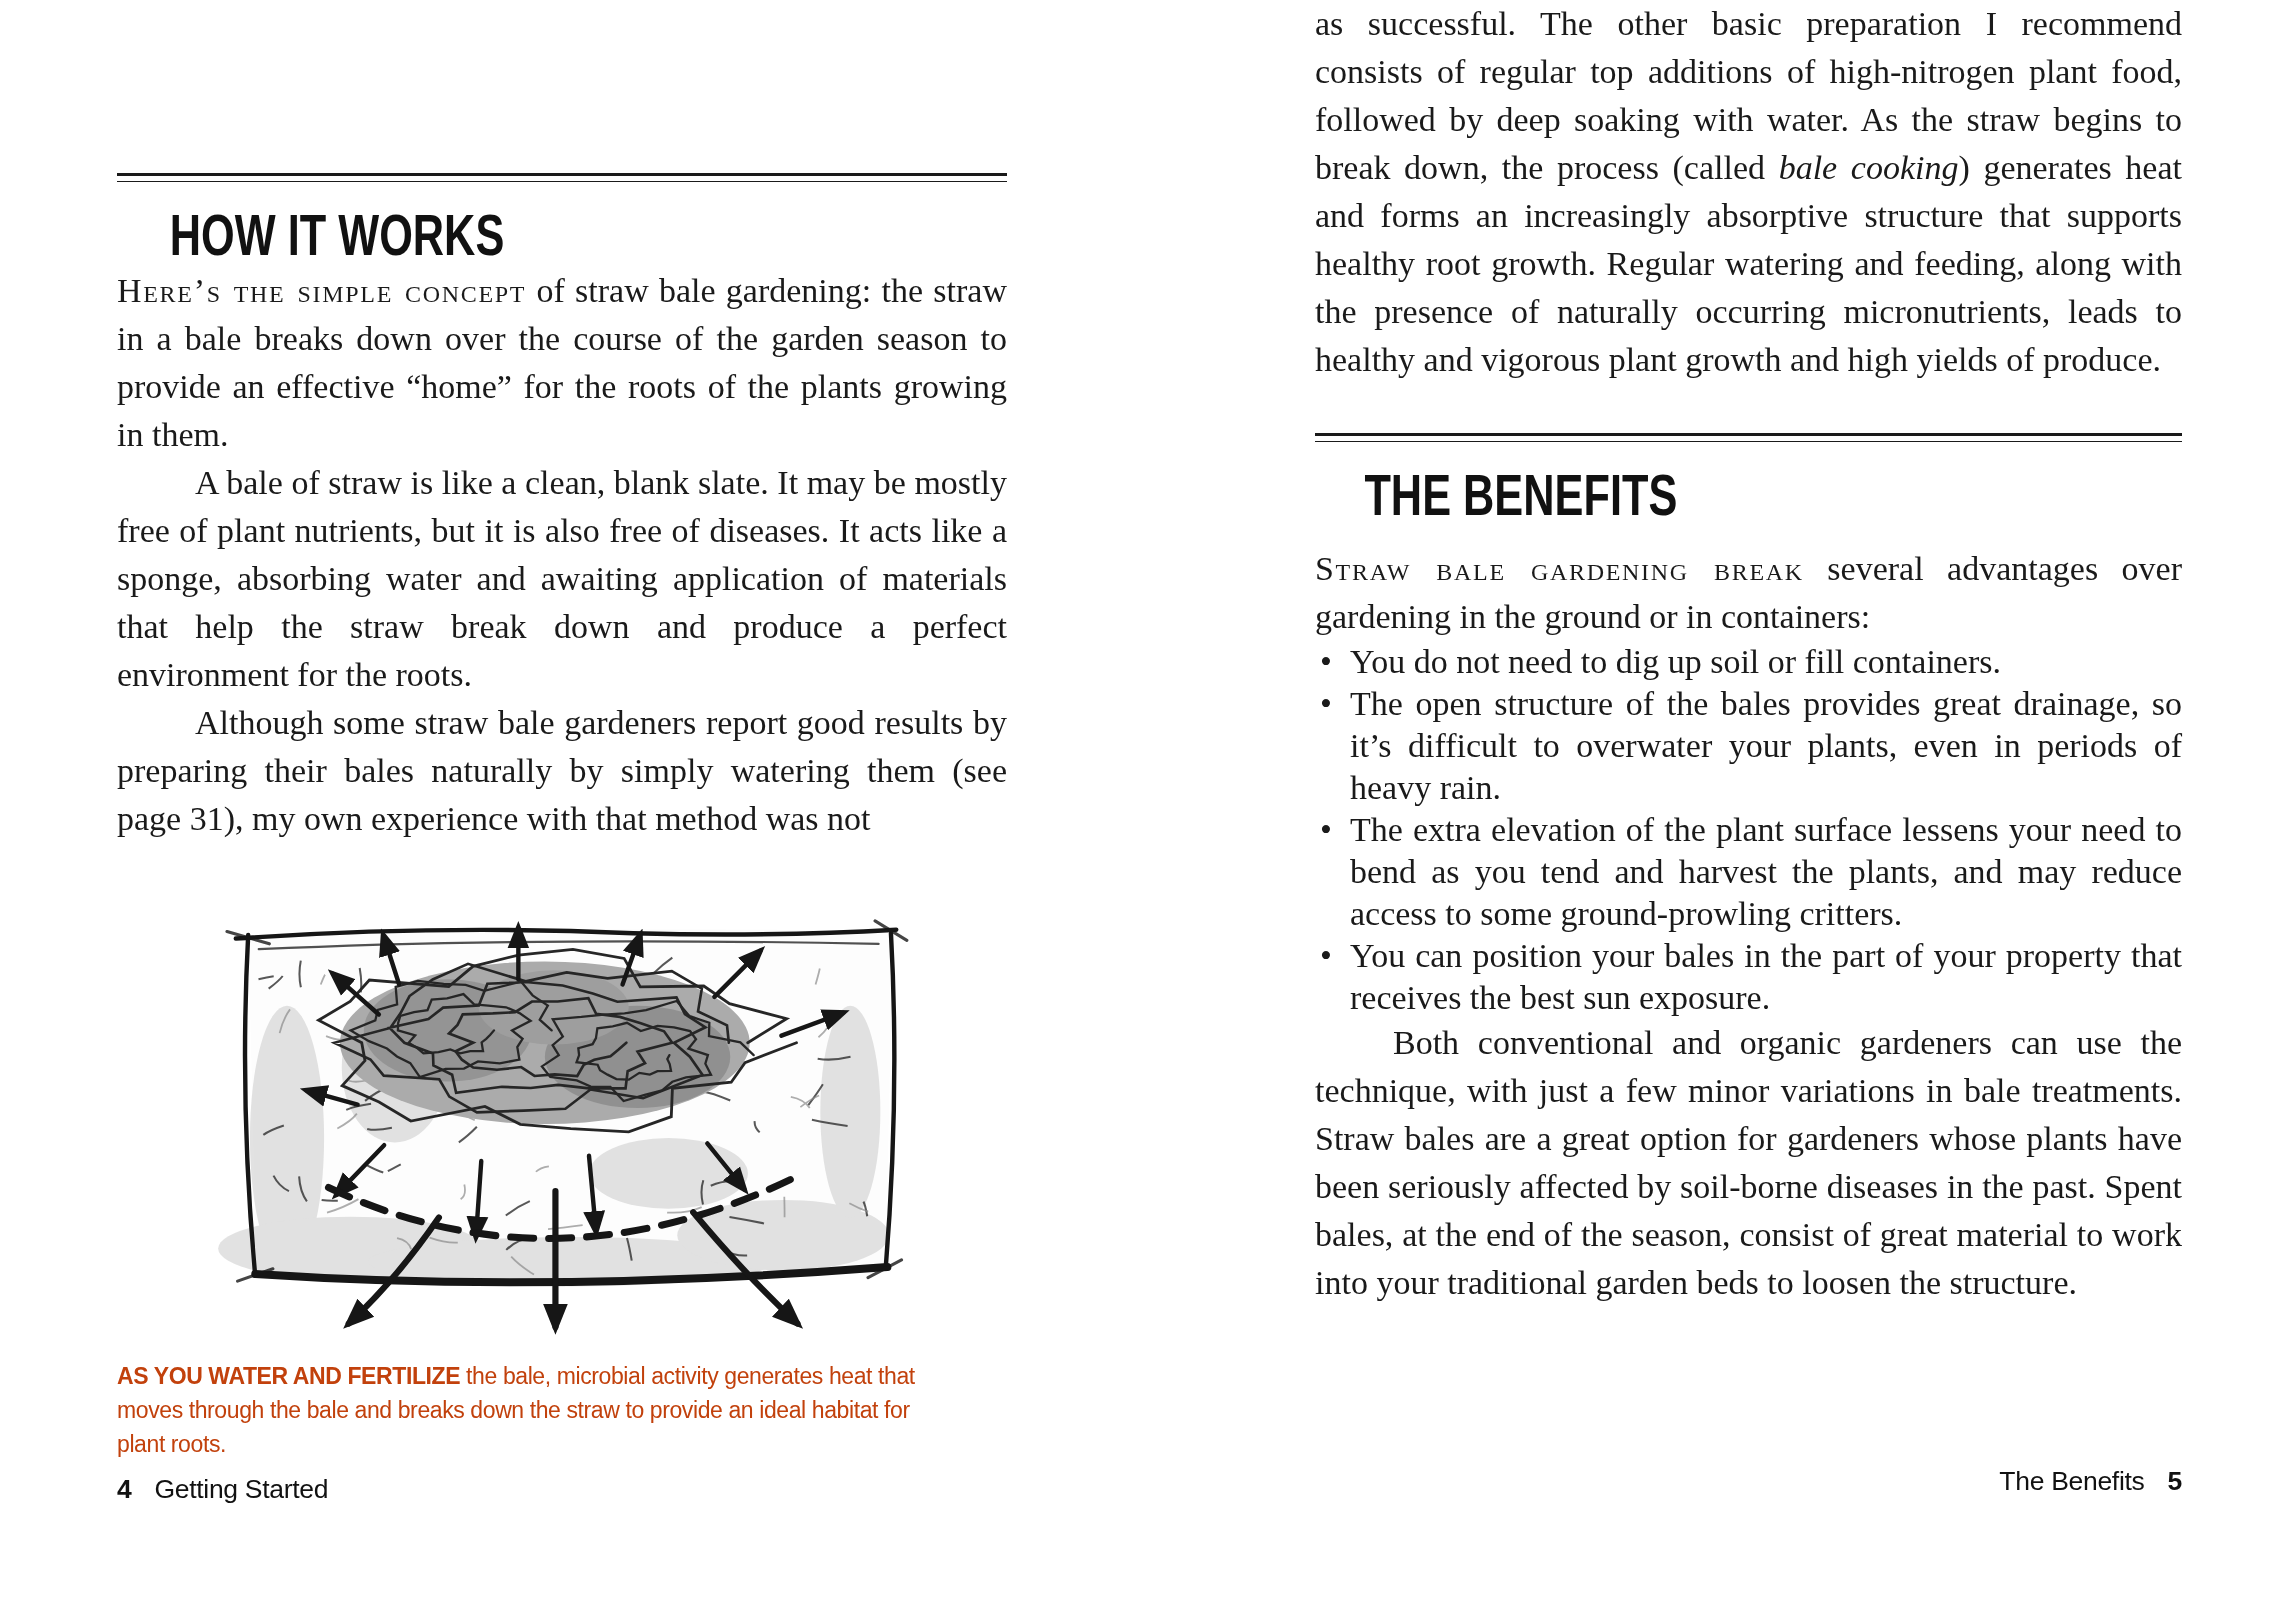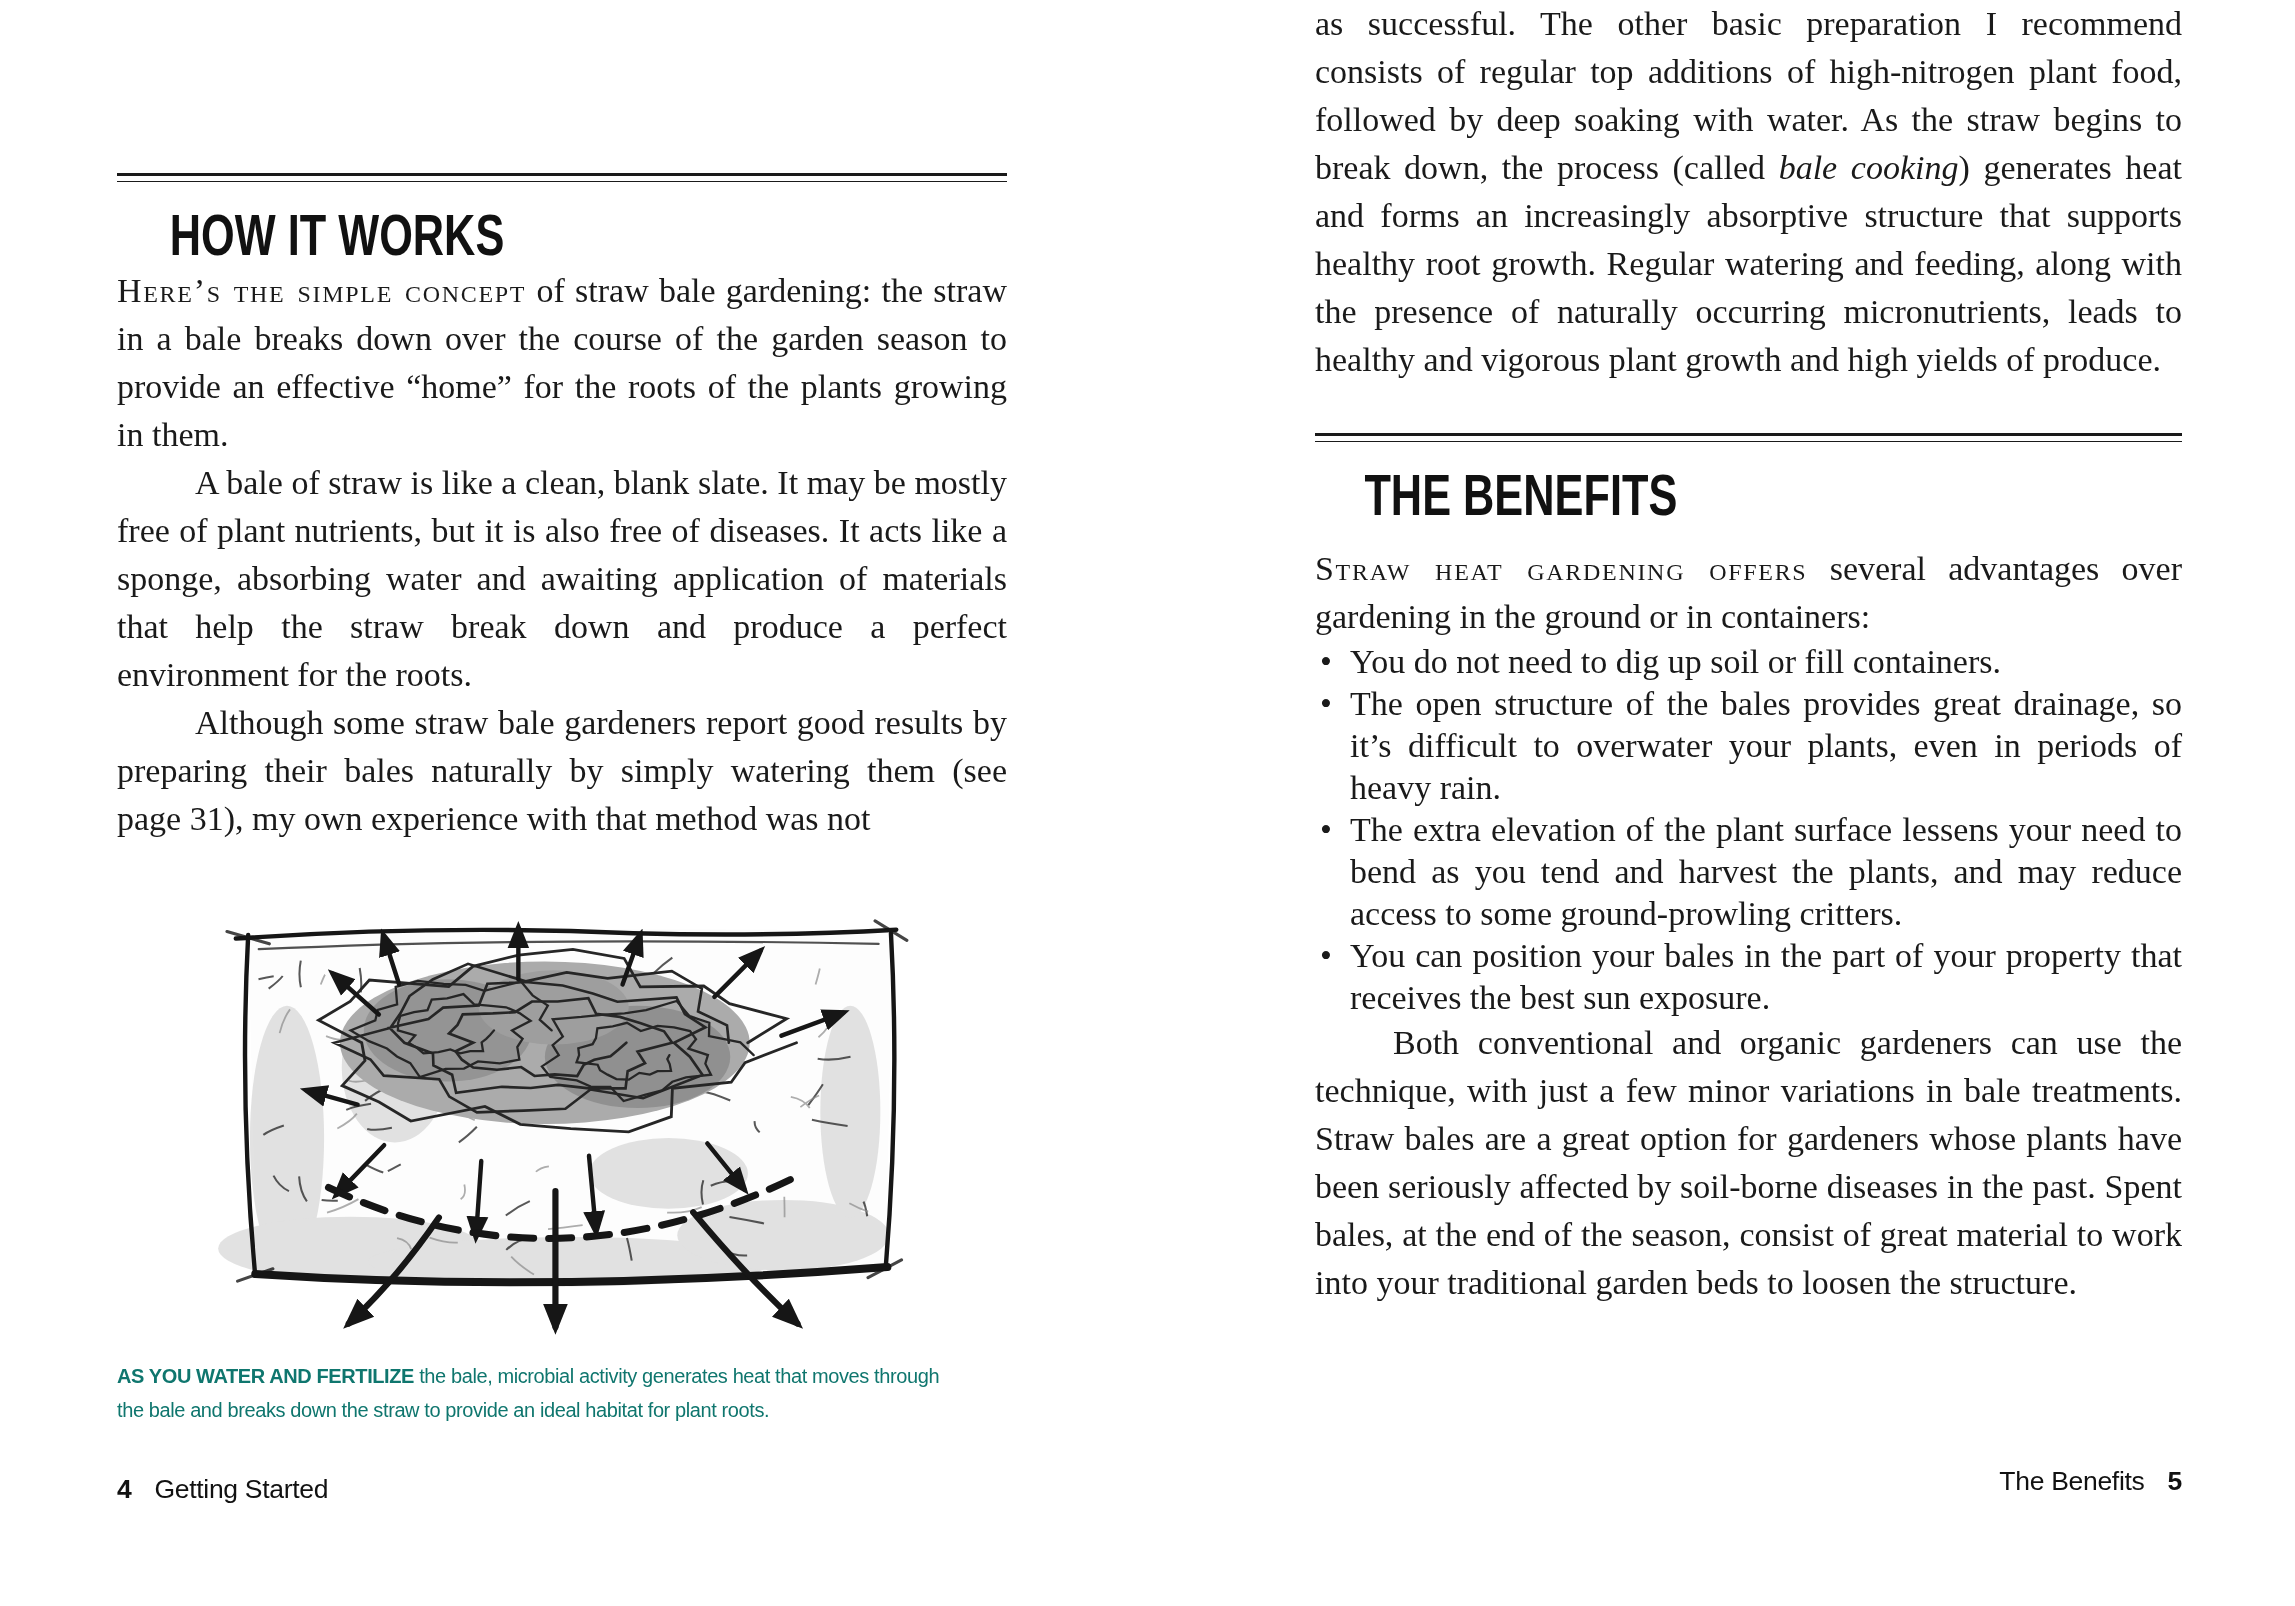--- a/index.html
+++ b/index.html
@@ -47,21 +47,21 @@
   ul.bullets li::before{
     content:"\2022";position:absolute;left:-30px;top:0;
   }
 
   figure{margin:39px 0 0 0;width:777px;margin-left:auto;margin-right:auto;}
   figure svg{display:block;}
 
   .caption{
     margin-top:16px;width:846px;
     font-family:"Liberation Sans", sans-serif;
-    font-size:20px;line-height:34px;color:#0f766e;
+    font-size:23px;line-height:34px;color:#c2410c;
     letter-spacing:-0.4px;text-align:left;
   }
   .caption b{font-weight:700;}
 
   .footer{
     position:absolute;top:1466px;
     font-family:"Liberation Sans", sans-serif;
     font-size:26.5px;color:#111;letter-spacing:-0.3px;
   }
   .footer-left{left:117px;width:890px;text-align:left;margin-top:8px;}
@@ -163,21 +163,21 @@
 </div>
 
 <div class="col col-right">
   <p class="body first-right"><span>as successful. The other basic preparation I recommend consists of regular top additions of high-nitrogen plant food, followed by deep soaking with water. As the straw begins to break down, the process (called </span><span class="ital">bale cooking</span><span>) generates heat and forms an increasingly absorptive structure that supports healthy root growth. Regular watering and feeding, along with the presence of naturally occurring micronutrients, leads to healthy and vigorous plant growth and high yields of produce.</span></p>
 
   <div class="double-rule rule-right"></div>
   <h1 class="section">
     <span class="condense">THE BENEFITS</span>
   </h1>
 
-  <p class="body" style="margin-top:17.7px;"><span class="smallcaps">Straw heat gardening offers</span><span> several advantages over gardening in the ground or in containers:</span></p>
+  <p class="body" style="margin-top:17.7px;"><span class="smallcaps">Straw bale gardening break</span><span> several advantages over gardening in the ground or in containers:</span></p>
 
   <ul class="bullets">
     <li>You do not need to dig up soil or fill containers.</li>
     <li>The open structure of the bales provides great drainage, so it’s difficult to overwater your plants, even in periods of heavy rain.</li>
     <li>The extra elevation of the plant surface lessens your need to bend as you tend and harvest the plants, and may reduce access to some ground-prowling critters.</li>
     <li>You can position your bales in the part of your property that receives the best sun exposure.</li>
   </ul>
 
   <p class="body indent">Both conventional and organic gardeners can use the technique, with just a few minor variations in bale treatments. Straw bales are a great option for gardeners whose plants have been seriously affected by soil-borne diseases in the past. Spent bales, at the end of the season, consist of great material to work into your traditional garden beds to loosen the structure.</p>
 </div>

